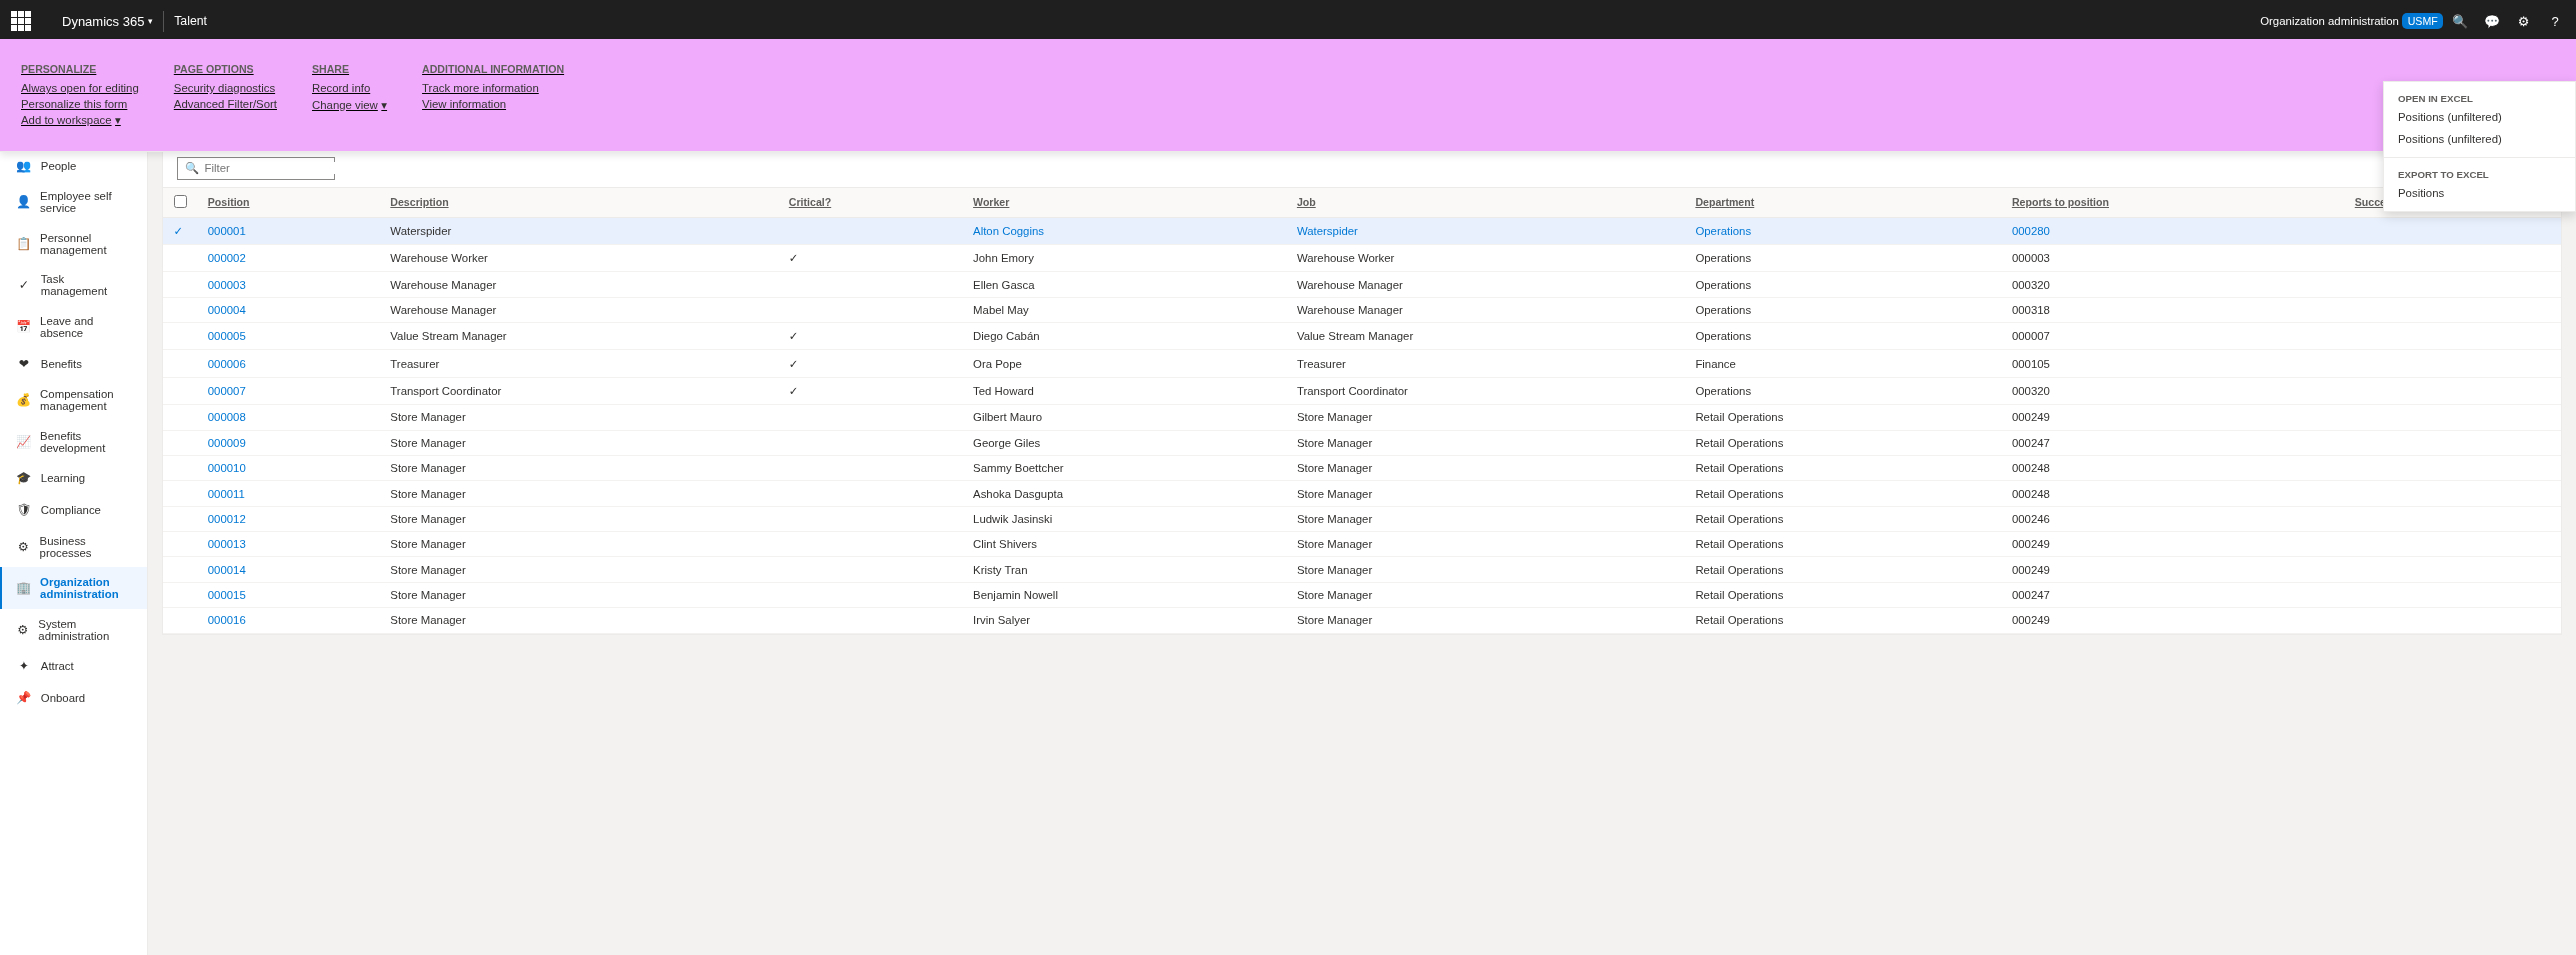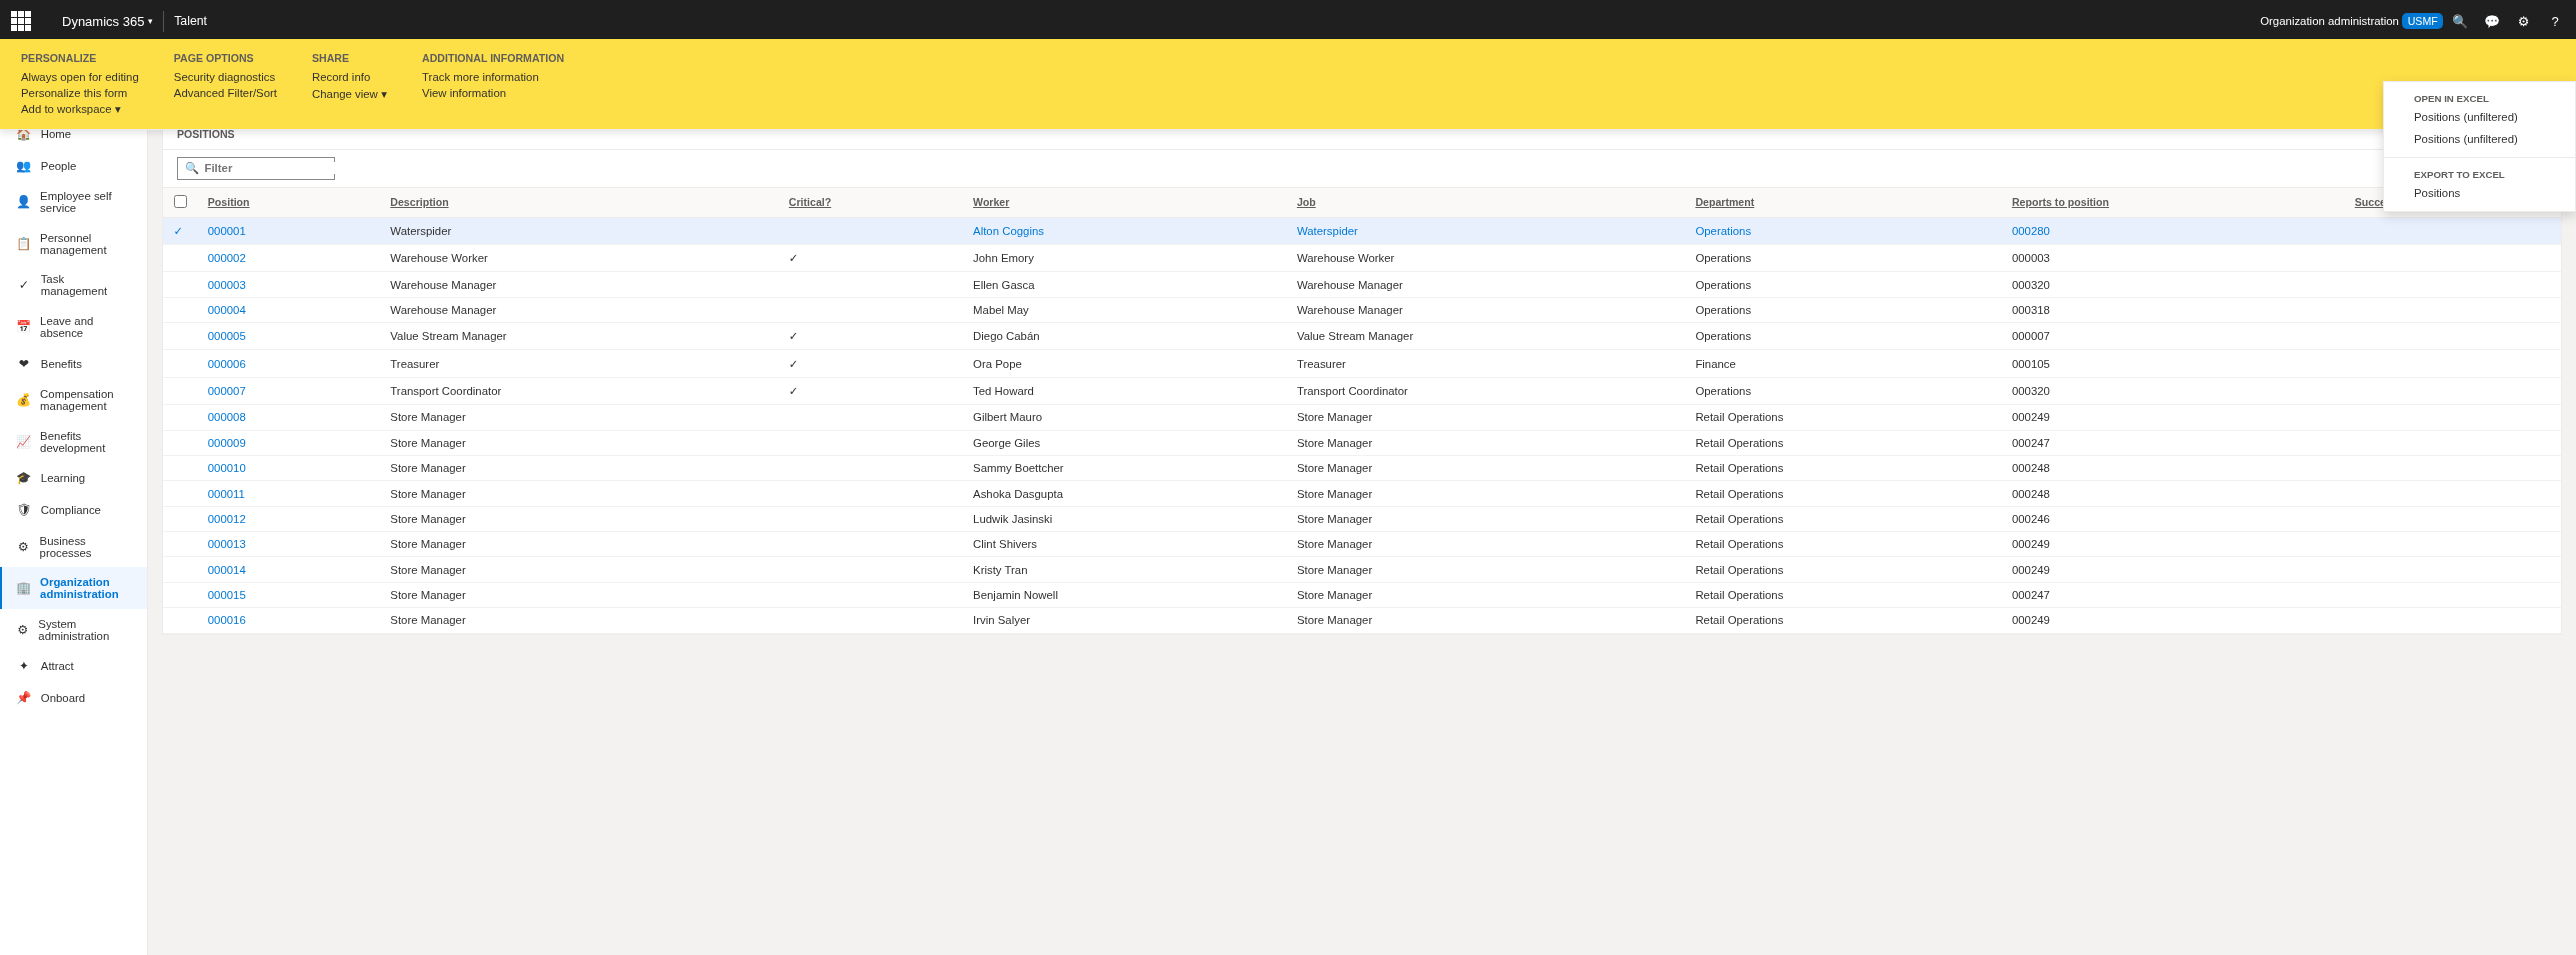--- a/index.html
+++ b/index.html
@@ -38,30 +38,30 @@
     .cmd-separator { width: 0.9px; height: 21px; background: #edebe9; margin: 0 3.5px; }
     .cmd-search { margin-left: auto; display: flex; align-items: center; border: 0.9px solid #8a8886; padding: 3.5px 7px; gap: 3.5px; }
     .cmd-search input { border: none; outline: none; font-size: 11.4px; width: 176px; }
 
     
     .options-panel {
       position: absolute; top: 39px; right: 0; background: #fff;
       border: 0.9px solid #edebe9; box-shadow: 0 3.5px 10.6px rgba(0,0,0,0.15);
       z-index: 200; width: 193px;
     }
-    .options-section { padding: 7px 16px; border-bottom: 0.9px solid #edebe9; }
+    .options-section { padding: 7px 0; border-bottom: 0.9px solid #edebe9; }
     .options-section:last-child { border-bottom: none; }
     .options-section-title { font-size: 9.7px; font-weight: 600; color: #605e5c; padding: 3.5px 14px 1.8px; text-transform: uppercase; }
     .options-item { padding: 5.3px 14px; font-size: 11.4px; color: #323130; cursor: pointer; }
 
     
     .personalize-panel {
-      position: absolute; top: 39px; left: 0; right: 0; background: #fde047;
+      position: absolute; top: 39px; left: 0; right: 0; background: #f0abfc;
       border-bottom: 0.9px solid #edebe9; box-shadow: 0 3.5px 7px rgba(0,0,0,0.1);
-      z-index: 150; padding: 13px 21px; display: flex; gap: 35px;
+      z-index: 150; padding: 24px 21px; display: flex; gap: 35px; text-decoration: underline;
     }
     .personalize-col { display: flex; flex-direction: column; gap: 3.5px; }
     .personalize-col-title { font-size: 10.6px; font-weight: 600; color: #605e5c; text-transform: uppercase; margin-bottom: 3.5px; }
     .personalize-link { font-size: 11.4px; color: #323130; cursor: pointer; display: flex; align-items: center; gap: 3.5px; }
 
     
     .app-layout { display: flex; height: calc(100vh - 42px - 39px); }
 
     
     .sidebar {
@@ -78,21 +78,21 @@
 
     
     .main-content { flex: 1; overflow: auto; padding: 14px; background: #f3f2f1; }
     .filter-icon { font-size: 14px; color: #605e5c; cursor: pointer; margin-bottom: 7px; }
 
     
     .positions-section { background: #fff; border: 0.9px solid #edebe9; }
     .positions-header { padding: 8.8px 14px; font-size: 10.6px; font-weight: 600; color: #605e5c; text-transform: uppercase; border-bottom: 0.9px solid #edebe9; }
     .filter-bar { padding: 7px 14px; border-bottom: 0.9px solid #edebe9; }
     .filter-input { display: flex; align-items: center; border: 0.9px solid #8a8886; padding: 3.5px 7px; gap: 5.3px; width: 158px; background: #fff; }
-    .filter-input input { border: none; outline: none; font-size: 11.4px; flex: 1; font-weight: bold; }
+    .filter-input input { border: none; outline: none; font-size: 11.4px; flex: 1; }
     .table-wrap { overflow-x: auto; }
     table { width: 100%; border-collapse: collapse; font-size: 11.4px; }
     thead tr { background: #faf9f8; border-bottom: 1.8px solid #edebe9; }
     thead th { padding: 7px 10.6px; text-align: left; font-size: 10.6px; font-weight: 600; color: #605e5c; white-space: nowrap; text-decoration: underline; }
     thead th:first-child { width: 26px; }
     tbody tr { border-bottom: 0.9px solid #f3f2f1; }
     tbody tr.selected { background: #e8f0fe; }
     tbody td { padding: 6.2px 10.6px; color: #323130; white-space: nowrap; }
     .link-cell { color: #0078d4; cursor: pointer; }
     .check-mark { color: #323130; }

